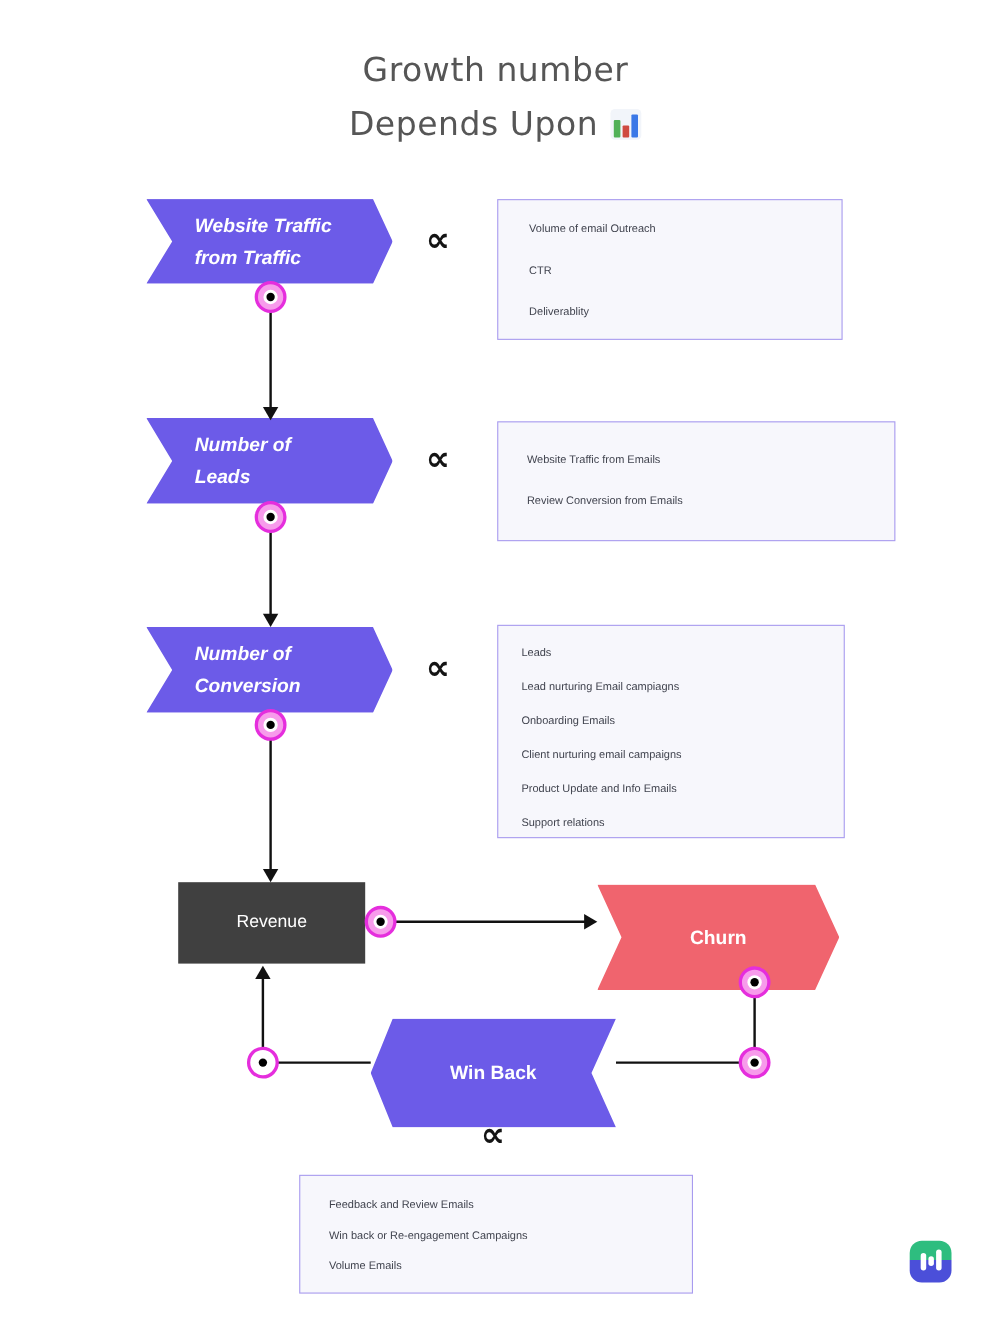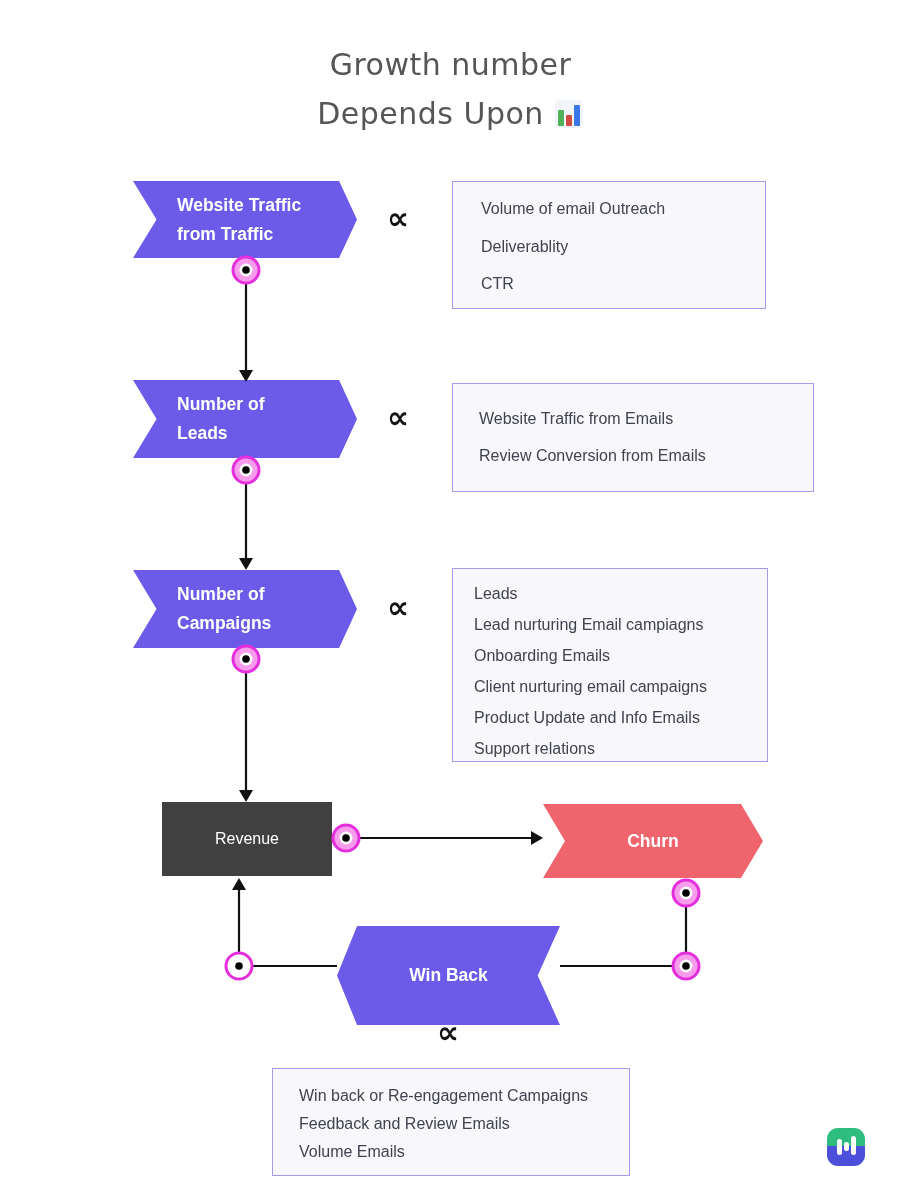--- a/index.html
+++ b/index.html
@@ -8,33 +8,33 @@
     font-family:"Liberation Sans","DejaVu Sans",sans-serif;
   }
   
   .title{position:absolute;left:0;top:40px;width:100%;text-align:center;
          color:#565656;font-size:30px;font-weight:500;letter-spacing:.5px;line-height:49px;
          font-family:"DejaVu Sans","Liberation Sans",sans-serif;}
   .title .emoji{display:inline-block;vertical-align:-5px;margin-left:10px;}
   
   .chev{position:absolute;background:#6C5BE8;color:#fff;font-size:17.5px;font-weight:600;
         display:flex;flex-direction:column;justify-content:center;line-height:29px;}
-  .chev.right{clip-path:polygon(0% 0%,92% 0%,100% 50%,92% 100%,0% 100%,10.5% 50%);padding-left:44px;box-sizing:border-box;}
+  .chev.right{clip-path:polygon(0% 0%,92% 0%,100% 50%,92% 100%,0% 100%,10.5% 50%);padding-left:44px;box-sizing:border-box;font-style:italic;}
   .chev.left{clip-path:polygon(9% 0%,100% 0%,90% 50%,100% 100%,9% 100%,0% 50%);
              align-items:center;justify-content:center;}
   .churn{background:#F0646E;clip-path:polygon(0% 0%,90% 0%,100% 50%,90% 100%,0% 100%,10% 50%);
          align-items:center;justify-content:center;padding-left:0;}
   .revenue{position:absolute;left:162px;top:802px;width:170px;height:74px;background:#404040;
            color:#fff;font-size:16px;font-weight:500;display:flex;align-items:center;justify-content:center;}
   
   .prop{position:absolute;font-size:31px;font-weight:700;color:#141414;
         font-family:"DejaVu Sans",sans-serif;}
   
   .fbox{position:absolute;background:#F7F7FC;border:1px solid #A89BEF;box-sizing:border-box;}
-  .fbox ul{list-style:none;margin:0;padding:0;color:#40434E;font-size:16px;}
+  .fbox ul{list-style:none;margin:0;padding:0;color:#40434E;font-size:10px;}
   
   .overlay{position:absolute;left:0;top:0;pointer-events:none;}
   
   .logo{position:absolute;left:827px;top:1128px;width:38px;height:38px;border-radius:11px;
         background:linear-gradient(180deg,#2EBD7F 0%,#2EBD7F 47%,#4B4FD9 47%,#4B4FD9 100%);}
   .logo span{position:absolute;width:4.5px;border-radius:2.5px;background:#fff;}
   .logo .b1{left:10px;top:11px;height:16px;}
   .logo .b2{left:17px;top:14px;height:9px;}
   .logo .b3{left:24px;top:8px;height:19px;}
 </style>
@@ -56,69 +56,69 @@
   </div>
 
   <div class="chev right" style="left:133px;top:181px;width:224px;height:77px;">
     <span>Website Traffic</span>
     <span>from Traffic</span>
   </div>
   <div class="prop" style="left:387px;top:200px;">∝</div>
   <div class="fbox" style="left:452px;top:181px;width:314px;height:128px;">
     <ul style="padding:8px 0 0 28px;line-height:37.5px;">
       <li>Volume of email Outreach</li>
+      <li>CTR</li>
       <li>Deliverablity</li>
-      <li>CTR</li>
     </ul>
   </div>
 
   <div class="chev right" style="left:133px;top:380px;width:224px;height:78px;">
     <span>Number of</span>
     <span>Leads</span>
   </div>
   <div class="prop" style="left:387px;top:399px;">∝</div>
   <div class="fbox" style="left:452px;top:383px;width:362px;height:109px;">
     <ul style="padding:16px 0 0 26px;line-height:37px;">
       <li>Website Traffic from Emails</li>
       <li>Review Conversion from Emails</li>
     </ul>
   </div>
 
   <div class="chev right" style="left:133px;top:570px;width:224px;height:78px;">
     <span>Number of</span>
-    <span>Campaigns</span>
+    <span>Conversion</span>
   </div>
   <div class="prop" style="left:387px;top:589px;">∝</div>
   <div class="fbox" style="left:452px;top:568px;width:316px;height:194px;">
     <ul style="padding:9px 0 0 21px;line-height:31px;">
       <li>Leads</li>
       <li>Lead nurturing Email campiagns</li>
       <li>Onboarding Emails</li>
       <li>Client nurturing email campaigns</li>
       <li>Product Update and Info Emails</li>
       <li>Support relations</li>
     </ul>
   </div>
 
   <div class="revenue">
     <span>Revenue</span>
   </div>
-  <div class="chev churn" style="left:543px;top:804px;width:220px;height:74px;">
+  <div class="chev churn" style="left:543px;top:804px;width:220px;height:96px;">
     <span>Churn</span>
   </div>
 
   <div class="chev left" style="left:337px;top:926px;width:223px;height:99px;">
     <span>Win Back</span>
   </div>
   <div class="prop" style="left:437px;top:1014px;">∝</div>
 
   <div class="fbox" style="left:272px;top:1068px;width:358px;height:108px;">
     <ul style="padding:13px 0 0 26px;line-height:28px;">
+      <li>Feedback and Review Emails</li>
       <li>Win back or Re-engagement Campaigns</li>
-      <li>Feedback and Review Emails</li>
       <li>Volume Emails</li>
     </ul>
   </div>
 
   <svg class="overlay" width="901" height="1203" viewBox="0 0 901 1203">
     <g stroke="#111" stroke-width="2.2" fill="none">
       <path d="M246 270 V372"></path>
       <path d="M246 470 V562"></path>
       <path d="M246 659 V794"></path>
       <path d="M346 838 H533"></path>

